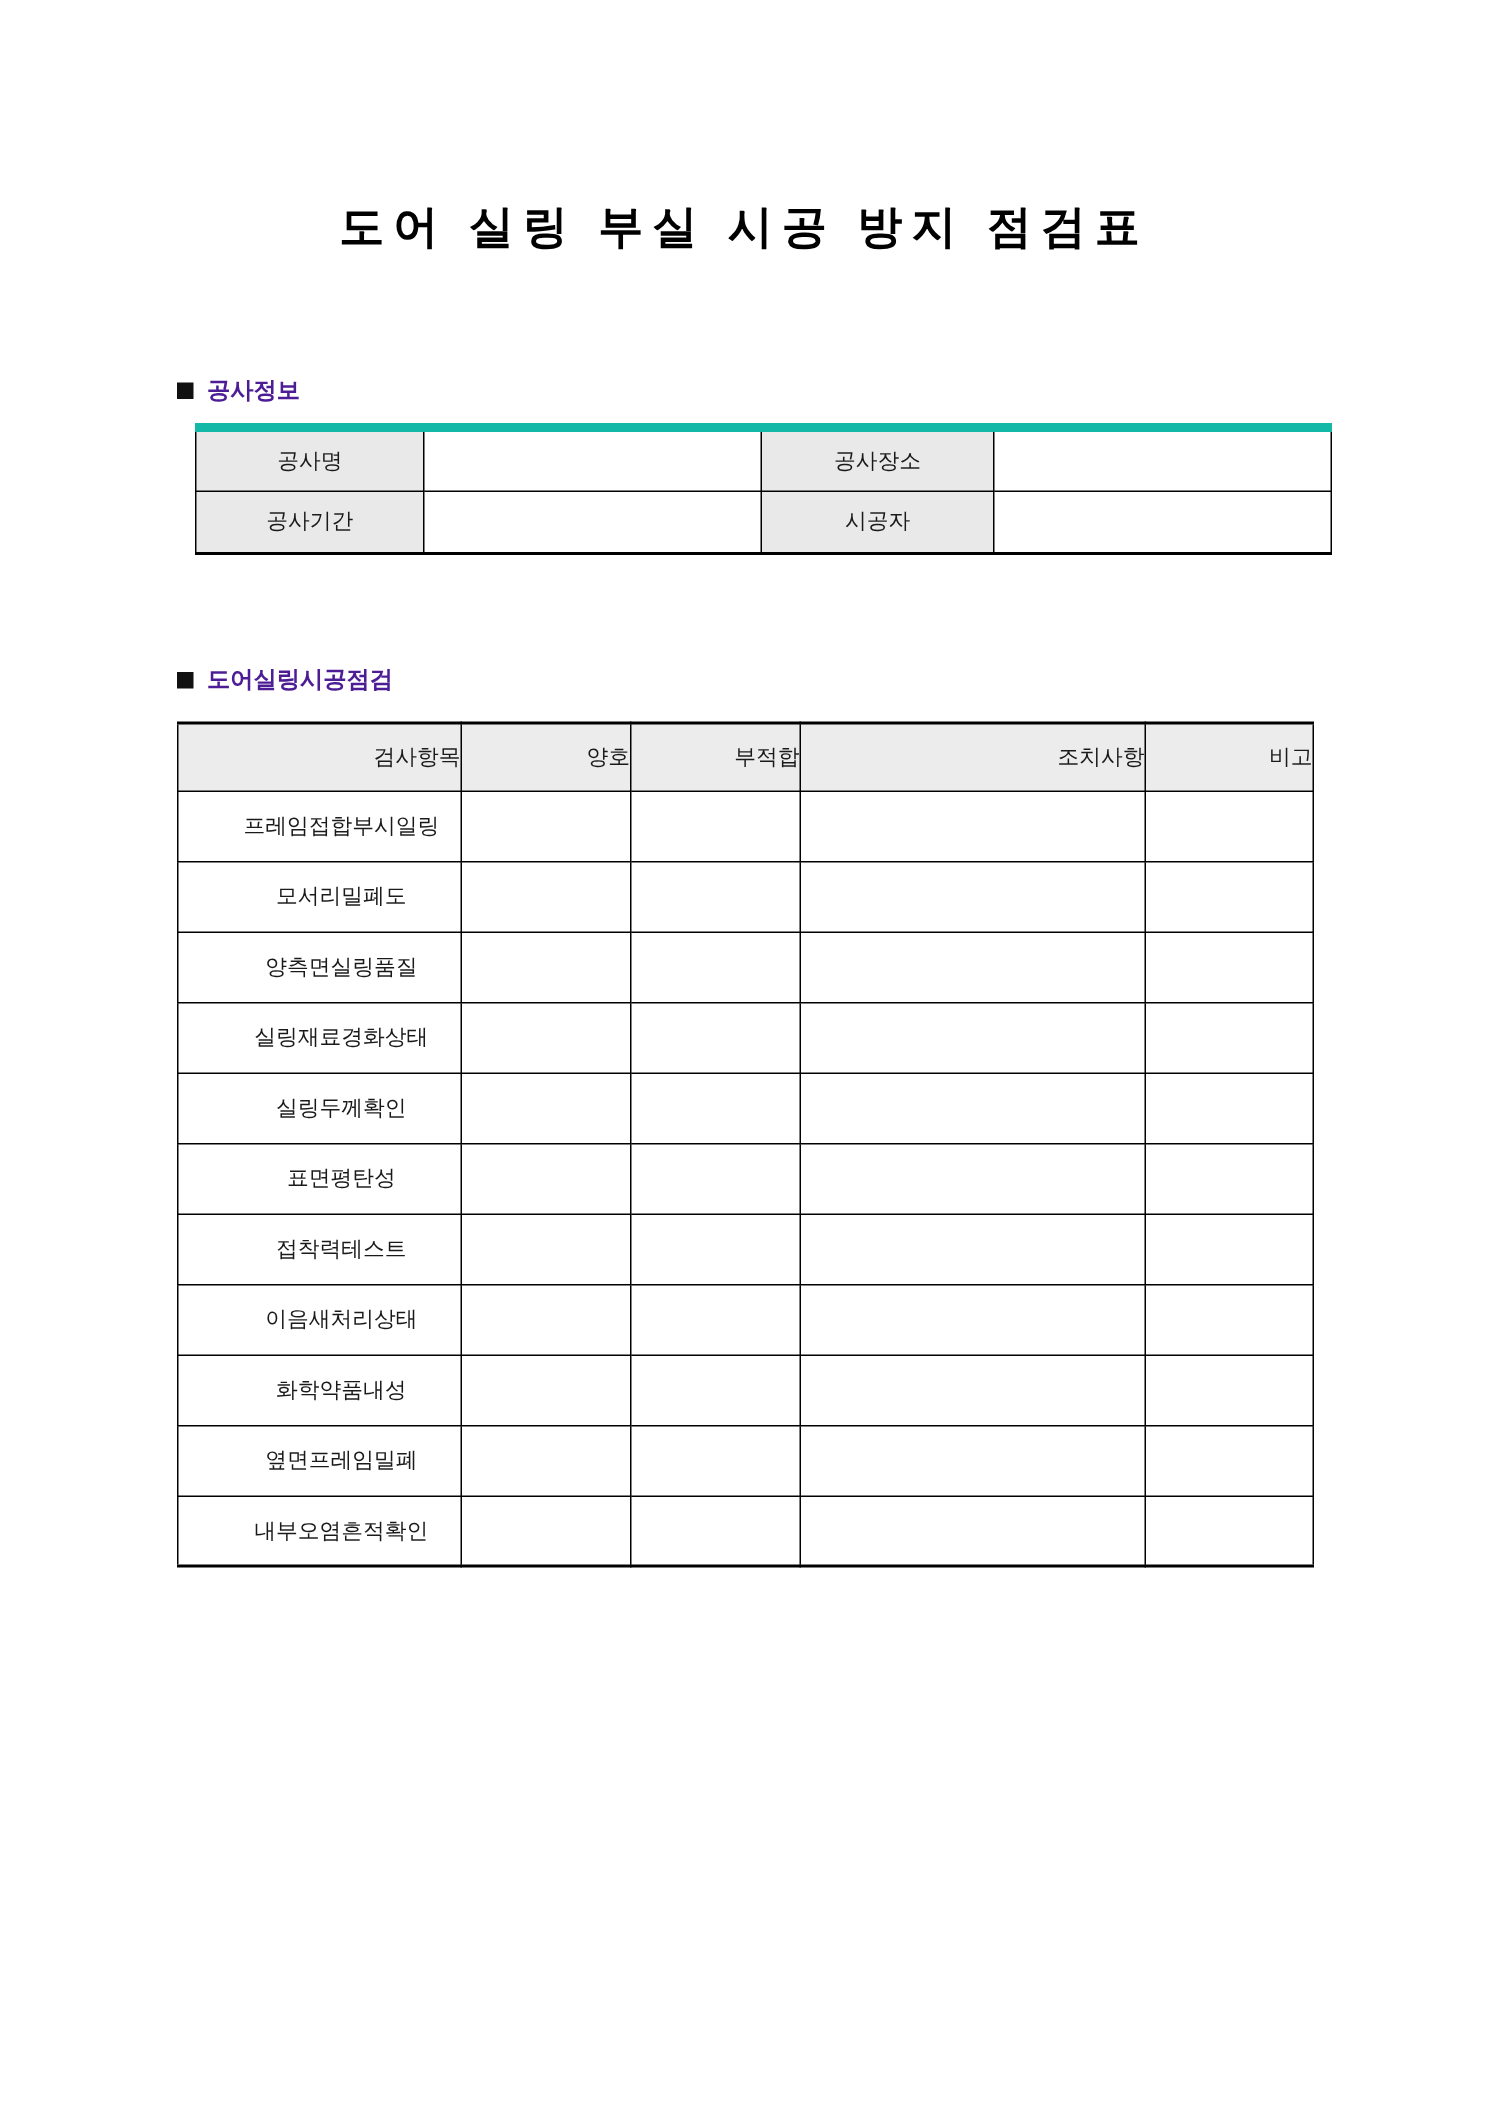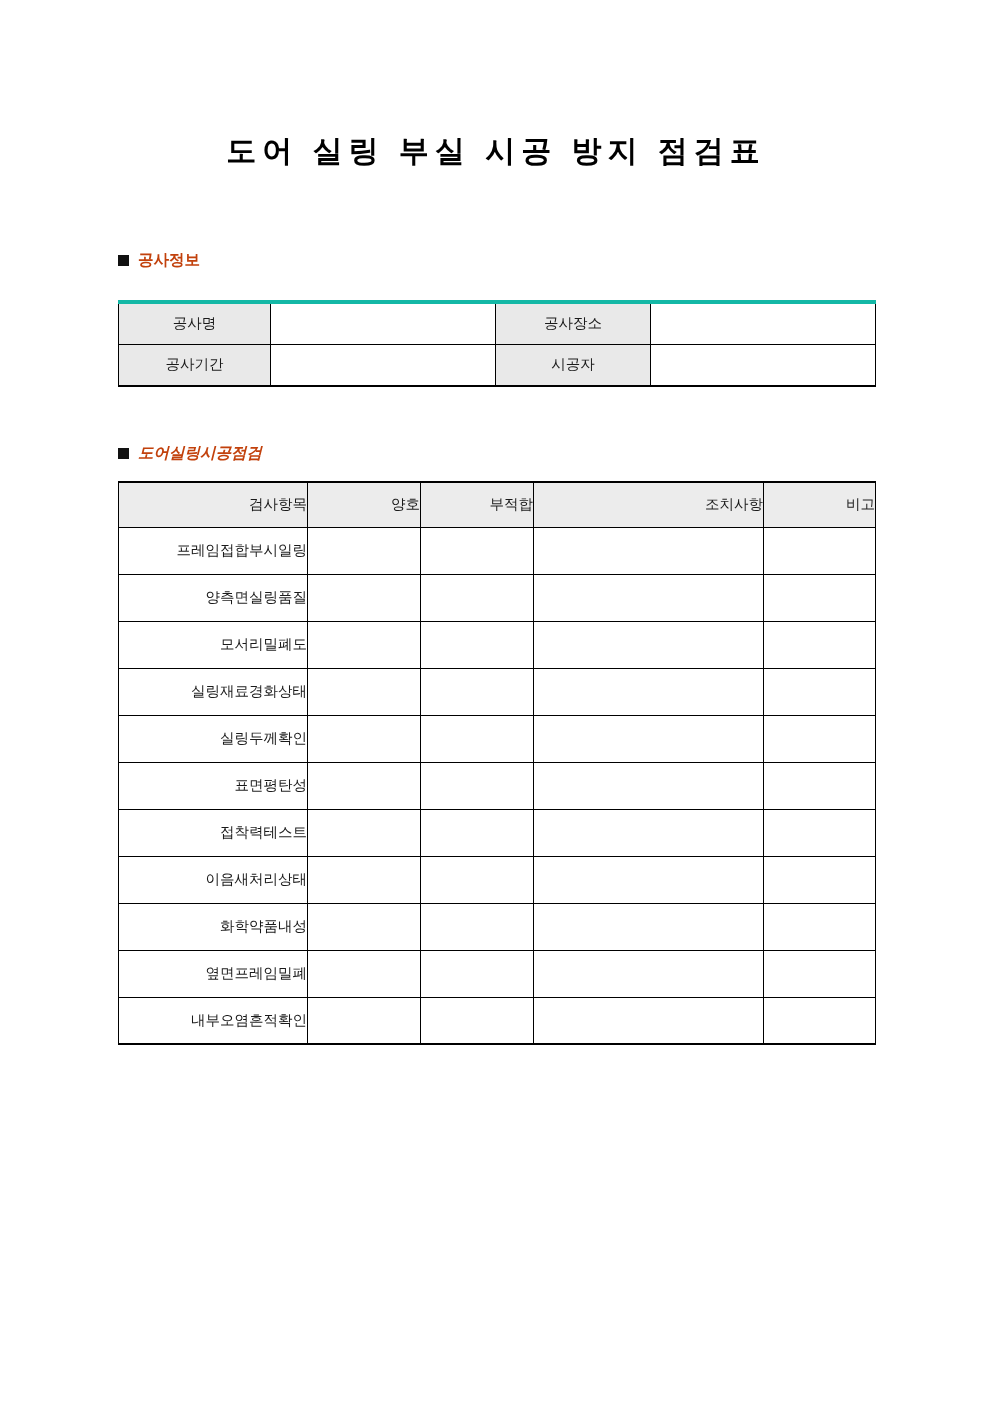--- a/index.html
+++ b/index.html
@@ -30,55 +30,56 @@
     font-weight: bold;
     letter-spacing: 6px;
     color: #000;
     white-space: nowrap;
   }
   .section-head {
     position: absolute;
     left: 118px;
     font-size: 15.5px;
     font-weight: bold;
-    color: #c2410c;
+    color: #4c1d95;
     display: flex;
     align-items: center;
     gap: 9px;
   }
   .section-head .bullet {
     display: inline-block;
     width: 11px;
     height: 11px;
     background: #111;
   }
   #sec-info-head { top: 250px; }
-  #sec-check-head { top: 443px; font-style: italic; }
+  #sec-check-head { top: 443px; }
 
   table.grid {
     position: absolute;
     left: 118px;
     border-collapse: collapse;
     table-layout: fixed;
     background: #fff;
   }
   table.grid td, table.grid th {
     border: 1px solid #000;
     font-weight: normal;
     font-size: 14.5px;
     color: #1a1a1a;
     padding: 0;
   }
 
   
   #info-table {
-    top: 300px;
+    top: 282px;
     width: 757px;
-    border-top: 4px solid #14b8a6;
+    border-top: 6px solid #14b8a6;
     border-bottom: 2px solid #000;
+    margin-left: 12px;
   }
   #info-table tr { height: 42px; }
   #info-table td.lbl {
     background: #e9e9e9;
     text-align: center;
     vertical-align: middle;
   }
   #info-table td.val {
     background: #ffffff;
     text-align: left;
@@ -95,21 +96,21 @@
   }
   #check-table thead tr { height: 45px; }
   #check-table thead th {
     background: #ececec;
     text-align: right;
     vertical-align: middle;
     font-size: 14.5px;
   }
   #check-table tbody tr { height: 47px; }
   #check-table td.item {
-    text-align: right;
+    text-align: center;
     vertical-align: middle;
     padding-left: 29px;
     font-size: 14.5px;
   }
   #check-table td.blank {
     background: #ffffff;
   }
 </style>
 </head>
 <body>
@@ -170,28 +171,28 @@
     </thead>
     <tbody id="check-body">
         <tr>
           <td class="item">프레임접합부시일링</td>
           <td class="blank"></td>
           <td class="blank"></td>
           <td class="blank"></td>
           <td class="blank"></td>
         </tr>
         <tr>
+          <td class="item">모서리밀폐도</td>
+          <td class="blank"></td>
+          <td class="blank"></td>
+          <td class="blank"></td>
+          <td class="blank"></td>
+        </tr>
+        <tr>
           <td class="item">양측면실링품질</td>
-          <td class="blank"></td>
-          <td class="blank"></td>
-          <td class="blank"></td>
-          <td class="blank"></td>
-        </tr>
-        <tr>
-          <td class="item">모서리밀폐도</td>
           <td class="blank"></td>
           <td class="blank"></td>
           <td class="blank"></td>
           <td class="blank"></td>
         </tr>
         <tr>
           <td class="item">실링재료경화상태</td>
           <td class="blank"></td>
           <td class="blank"></td>
           <td class="blank"></td>

